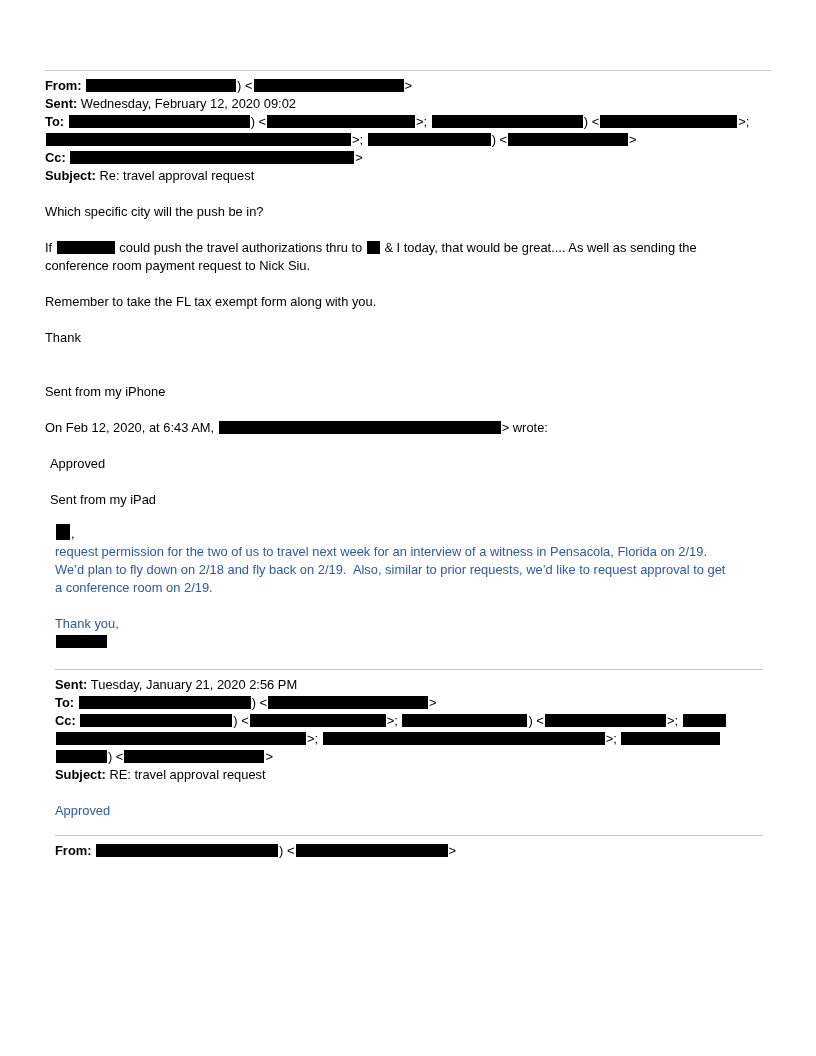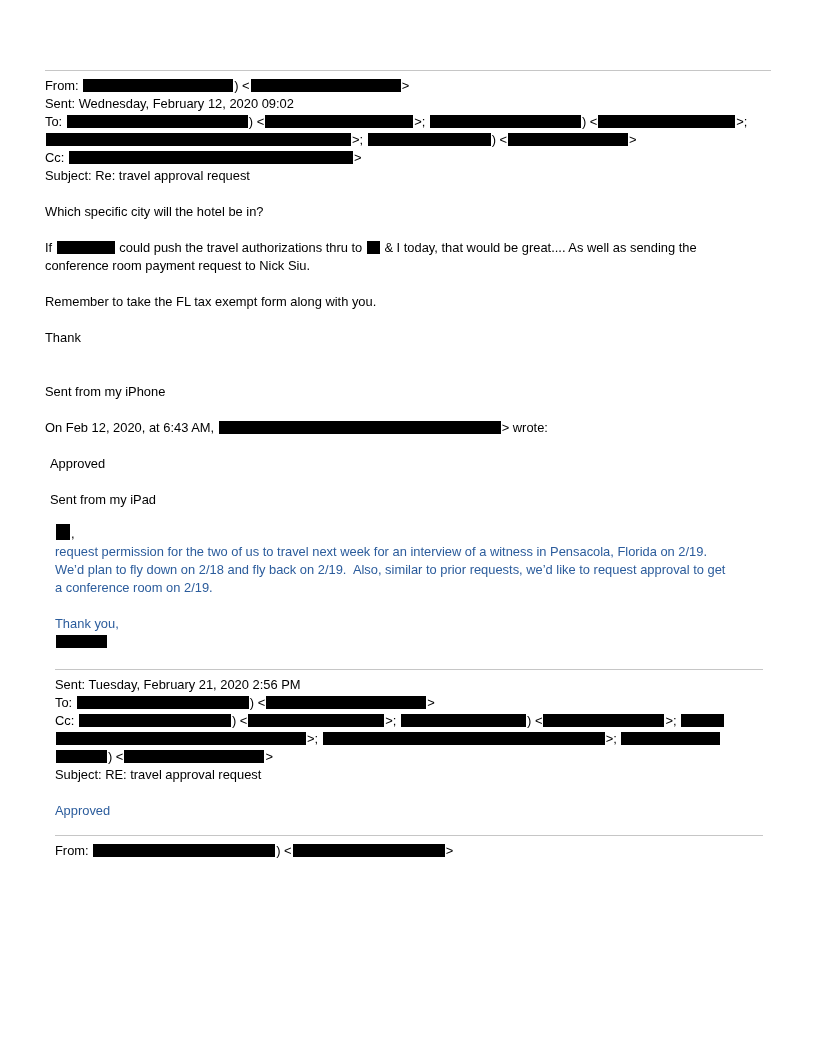--- a/index.html
+++ b/index.html
@@ -8,21 +8,21 @@
   body {
     width: 816px; height: 1056px;
     background: #ffffff;
     color: #000000;
     font-family: "Liberation Sans", sans-serif;
     font-size: 12.9px;
     overflow: hidden;
   }
   .page { padding: 70px 45px 0 45px; }
   .line { line-height: 18px; white-space: pre; }
-  .bold { font-weight: normal; }
+  .bold { font-weight: bold; }
   .blue { color: var(--blue); }
   .g1 { margin-top: 18px; }
   .g2 { margin-top: 15px; }
   .g3 { margin-top: 36px; }
   .redact {
     display: inline-block;
     background: var(--redact);
     height: 13px;
     vertical-align: -2px;
     margin: 0 1px;
@@ -36,37 +36,37 @@
 <body>
 
 <div class="page">
     <div class="rule rule-top"></div>
     <div class="line"><span class="bold">From: </span><span class="redact" style="width: 150px;"></span><span>) &lt;</span><span class="redact" style="width: 150px;"></span><span>&gt;</span></div>
     <div class="line"><span class="bold">Sent: </span><span>Wednesday, February 12, 2020 09:02</span></div>
     <div class="line"><span class="bold">To: </span><span class="redact" style="width: 181px;"></span><span>) &lt;</span><span class="redact" style="width: 148px;"></span><span>&gt;; </span><span class="redact" style="width: 151px;"></span><span>) &lt;</span><span class="redact" style="width: 137px;"></span><span>&gt;;</span></div>
     <div class="line"><span class="redact" style="width: 305px;"></span><span>&gt;; </span><span class="redact" style="width: 123px;"></span><span>) &lt;</span><span class="redact" style="width: 120px;"></span><span>&gt;</span></div>
     <div class="line"><span class="bold">Cc: </span><span class="redact" style="width: 284px;"></span><span>&gt;</span></div>
     <div class="line"><span class="bold">Subject: </span><span>Re: travel approval request</span></div>
-    <div class="line g1"><span>Which specific city will the hotel be in?</span></div>
+    <div class="line g1"><span>Which specific city will the push be in?</span></div>
     <div class="line g1"><span>If </span><span class="redact" style="width: 58px;"></span><span> could push the travel authorizations thru to </span><span class="redact" style="width: 13px;"></span><span> &amp; I today, that would be great.... As well as sending the</span></div>
     <div class="line"><span>conference room payment request to Nick Siu.</span></div>
     <div class="line g1"><span>Remember to take the FL tax exempt form along with you.</span></div>
     <div class="line g1"><span>Thank</span></div>
     <div class="line g3"><span>Sent from my iPhone</span></div>
     <div class="line g1"><span>On Feb 12, 2020, at 6:43 AM, </span><span class="redact" style="width: 282px;"></span><span>&gt; wrote:</span></div>
     <div class="line g1" style="margin-left: 5px;"><span>Approved</span></div>
     <div class="line g1" style="margin-left: 5px;"><span>Sent from my iPad</span></div>
     <div class="line g2" style="margin-left: 10px;"><span class="redact" style="width: 14px; height: 16px;"></span><span>,</span></div>
     <div class="line blue" style="margin-left: 10px;"><span>request permission for the two of us to travel next week for an interview of a witness in Pensacola, Florida on 2/19.</span></div>
     <div class="line blue" style="margin-left: 10px;"><span>We’d plan to fly down on 2/18 and fly back on 2/19.  Also, similar to prior requests, we’d like to request approval to get</span></div>
     <div class="line blue" style="margin-left: 10px;"><span>a conference room on 2/19.</span></div>
     <div class="line g1 blue" style="margin-left: 10px;"><span>Thank you,</span></div>
     <div class="line" style="margin-left: 10px;"><span class="redact" style="width: 51px; height: 13px;"></span></div>
     <div class="rule rule-mid"></div>
-    <div class="line" style="margin-left: 10px;"><span class="bold">Sent: </span><span>Tuesday, February 21, 2020 2:56 PM</span></div>
+    <div class="line" style="margin-left: 10px;"><span class="bold">Sent: </span><span>Tuesday, January 21, 2020 2:56 PM</span></div>
     <div class="line" style="margin-left: 10px;"><span class="bold">To: </span><span class="redact" style="width: 172px;"></span><span>) &lt;</span><span class="redact" style="width: 160px;"></span><span>&gt;</span></div>
     <div class="line" style="margin-left: 10px;"><span class="bold">Cc: </span><span class="redact" style="width: 152px;"></span><span>) &lt;</span><span class="redact" style="width: 136px;"></span><span>&gt;; </span><span class="redact" style="width: 125px;"></span><span>) &lt;</span><span class="redact" style="width: 121px;"></span><span>&gt;; </span><span class="redact" style="width: 43px;"></span></div>
     <div class="line" style="margin-left: 10px;"><span class="redact" style="width: 250px;"></span><span>&gt;; </span><span class="redact" style="width: 282px;"></span><span>&gt;; </span><span class="redact" style="width: 99px;"></span></div>
     <div class="line" style="margin-left: 10px;"><span class="redact" style="width: 51px;"></span><span>) &lt;</span><span class="redact" style="width: 140px;"></span><span>&gt;</span></div>
     <div class="line" style="margin-left: 10px;"><span class="bold">Subject: </span><span>RE: travel approval request</span></div>
     <div class="line g1 blue" style="margin-left: 10px;"><span>Approved</span></div>
     <div class="rule rule-mid2"></div>
     <div class="line" style="margin-left: 10px;"><span class="bold">From: </span><span class="redact" style="width: 182px;"></span><span>) &lt;</span><span class="redact" style="width: 152px;"></span><span>&gt;</span></div>
   </div>
 

